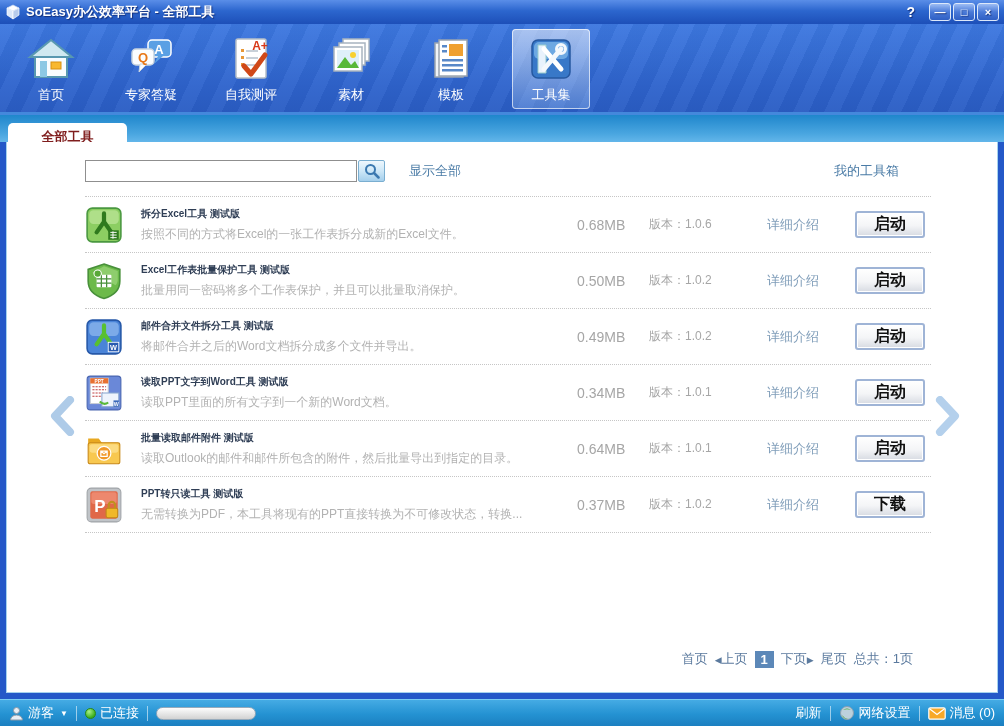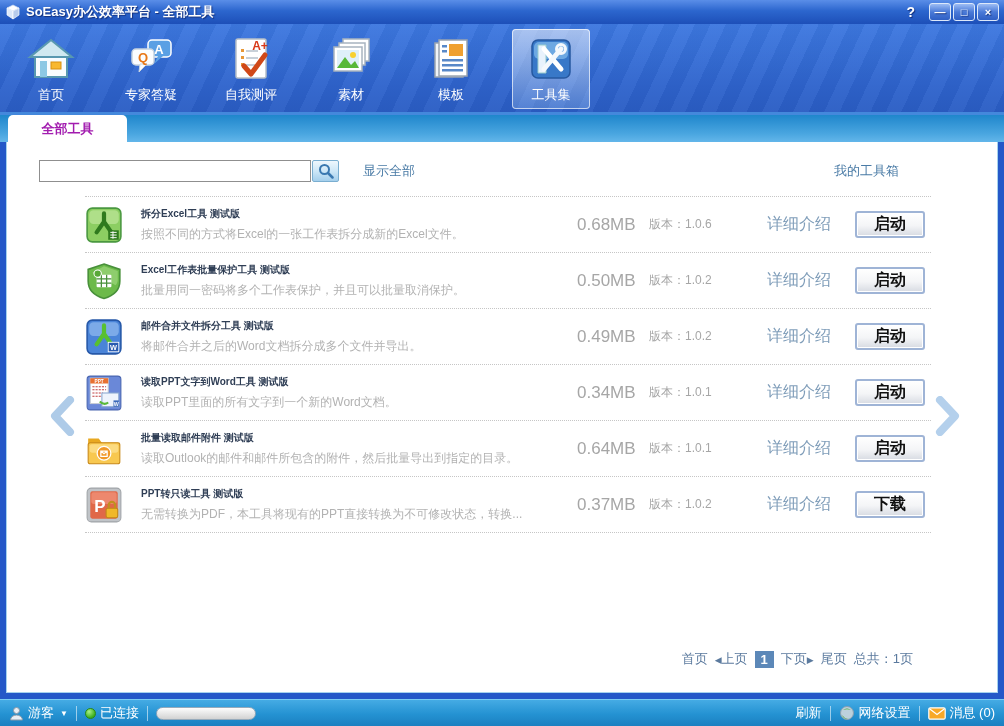--- a/index.html
+++ b/index.html
@@ -26,46 +26,46 @@
     border-bottom:3px solid #4488dc; }
   .nav-item { width:78px; height:80px; display:flex; flex-direction:column; align-items:center; justify-content:center;
     gap:3px; color:#fff; font-size:13px; border-radius:4px; cursor:pointer; }
   .nav-item.active { background:linear-gradient(180deg,rgba(255,255,255,0.55),rgba(185,220,250,0.25));
     box-shadow:inset 0 0 0 1px rgba(255,255,255,0.65); }
   .nav-ic { width:48px; height:48px; }
 
   
   .tabrow { height:27px; flex:0 0 27px; position:relative;
     background:linear-gradient(180deg,#1f86cc 0%,#4aa6e0 70%,#63b6ea 100%); }
-  .tab { position:absolute; left:8px; top:0; width:119px; height:27px; background:#fff;
+  .tab { position:absolute; left:8px; top:8px; width:119px; height:27px; background:#fff;
     border-radius:5px 5px 0 0; text-align:center; line-height:27px;
-    font-size:13px; font-weight:bold; color:#a21caf; cursor:pointer; }
+    font-size:13px; font-weight:bold; color:#7f1d1d; cursor:pointer; }
 
   
   .content { flex:1; margin:0 6px 6px 6px; background:#fff; position:relative;
     border-left:1px solid #a5d2ee; border-right:1px solid #a5d2ee; border-bottom:1px solid #a5d2ee;
     padding-top:16px; }
 
-  .search-row { display:flex; align-items:center; margin-left:32px; height:26px; }
+  .search-row { display:flex; align-items:center; margin-left:78px; height:26px; }
   .search-input { width:272px; height:22px; border:1px solid #8f8f8f; font-size:12px; padding:0 5px; outline:none; }
   .search-btn { width:27px; height:22px; margin-left:1px; border:1px solid #7aaed0; border-radius:2px;
     background:linear-gradient(180deg,#eef7fd 0%,#cde7f7 50%,#a4cfec 100%); cursor:pointer;
     display:flex; align-items:center; justify-content:center; }
   .show-all { margin-left:24px; color:#4a7ba6; font-size:13px; cursor:pointer; }
   .my-toolbox { margin-left:auto; margin-right:98px; color:#4a7ba6; font-size:13px; cursor:pointer; }
 
   .tool-list { margin:12px 66px 0 78px; border-top:1px dotted #c6c6c6; }
   .tool-row { display:flex; align-items:center; height:56px; border-bottom:1px dotted #c6c6c6; }
   .col-icon { flex:0 0 38px; height:38px; margin-right:18px; }
   .col-text { flex:1; min-width:0; padding-right:6px; }
   .tool-name { font-size:10px; font-weight:bold; color:#2f3e55; margin-bottom:5px; white-space:nowrap; }
   .tool-desc { font-size:12px; color:#b2b2b2; white-space:nowrap; overflow:hidden; }
-  .col-size  { flex:0 0 72px; color:#a6a6a6; font-size:17px; }
+  .col-size  { flex:0 0 72px; color:#a6a6a6; font-size:14px; }
   .col-version { flex:0 0 118px; color:#a6a6a6; font-size:12px; }
-  .col-detail { flex:0 0 88px; color:#7f9db9; font-size:16px; cursor:pointer; }
+  .col-detail { flex:0 0 88px; color:#7f9db9; font-size:13px; cursor:pointer; }
   .col-action { flex:0 0 76px; }
   .action-btn { width:70px; height:27px; border:2px solid #9fb4d6; border-radius:3px; cursor:pointer;
     background:linear-gradient(180deg,#ffffff 0%,#f4f5f7 55%,#d7dbe2 100%);
     box-shadow:inset 0 0 0 1px #fff; font-size:16px; font-weight:bold; color:#111;
     font-family:"Liberation Sans","DejaVu Sans",sans-serif; }
 
   .chev { position:absolute; top:254px; cursor:pointer; }
   .chev-left { left:42px; }
   .chev-right { right:36px; }
 

